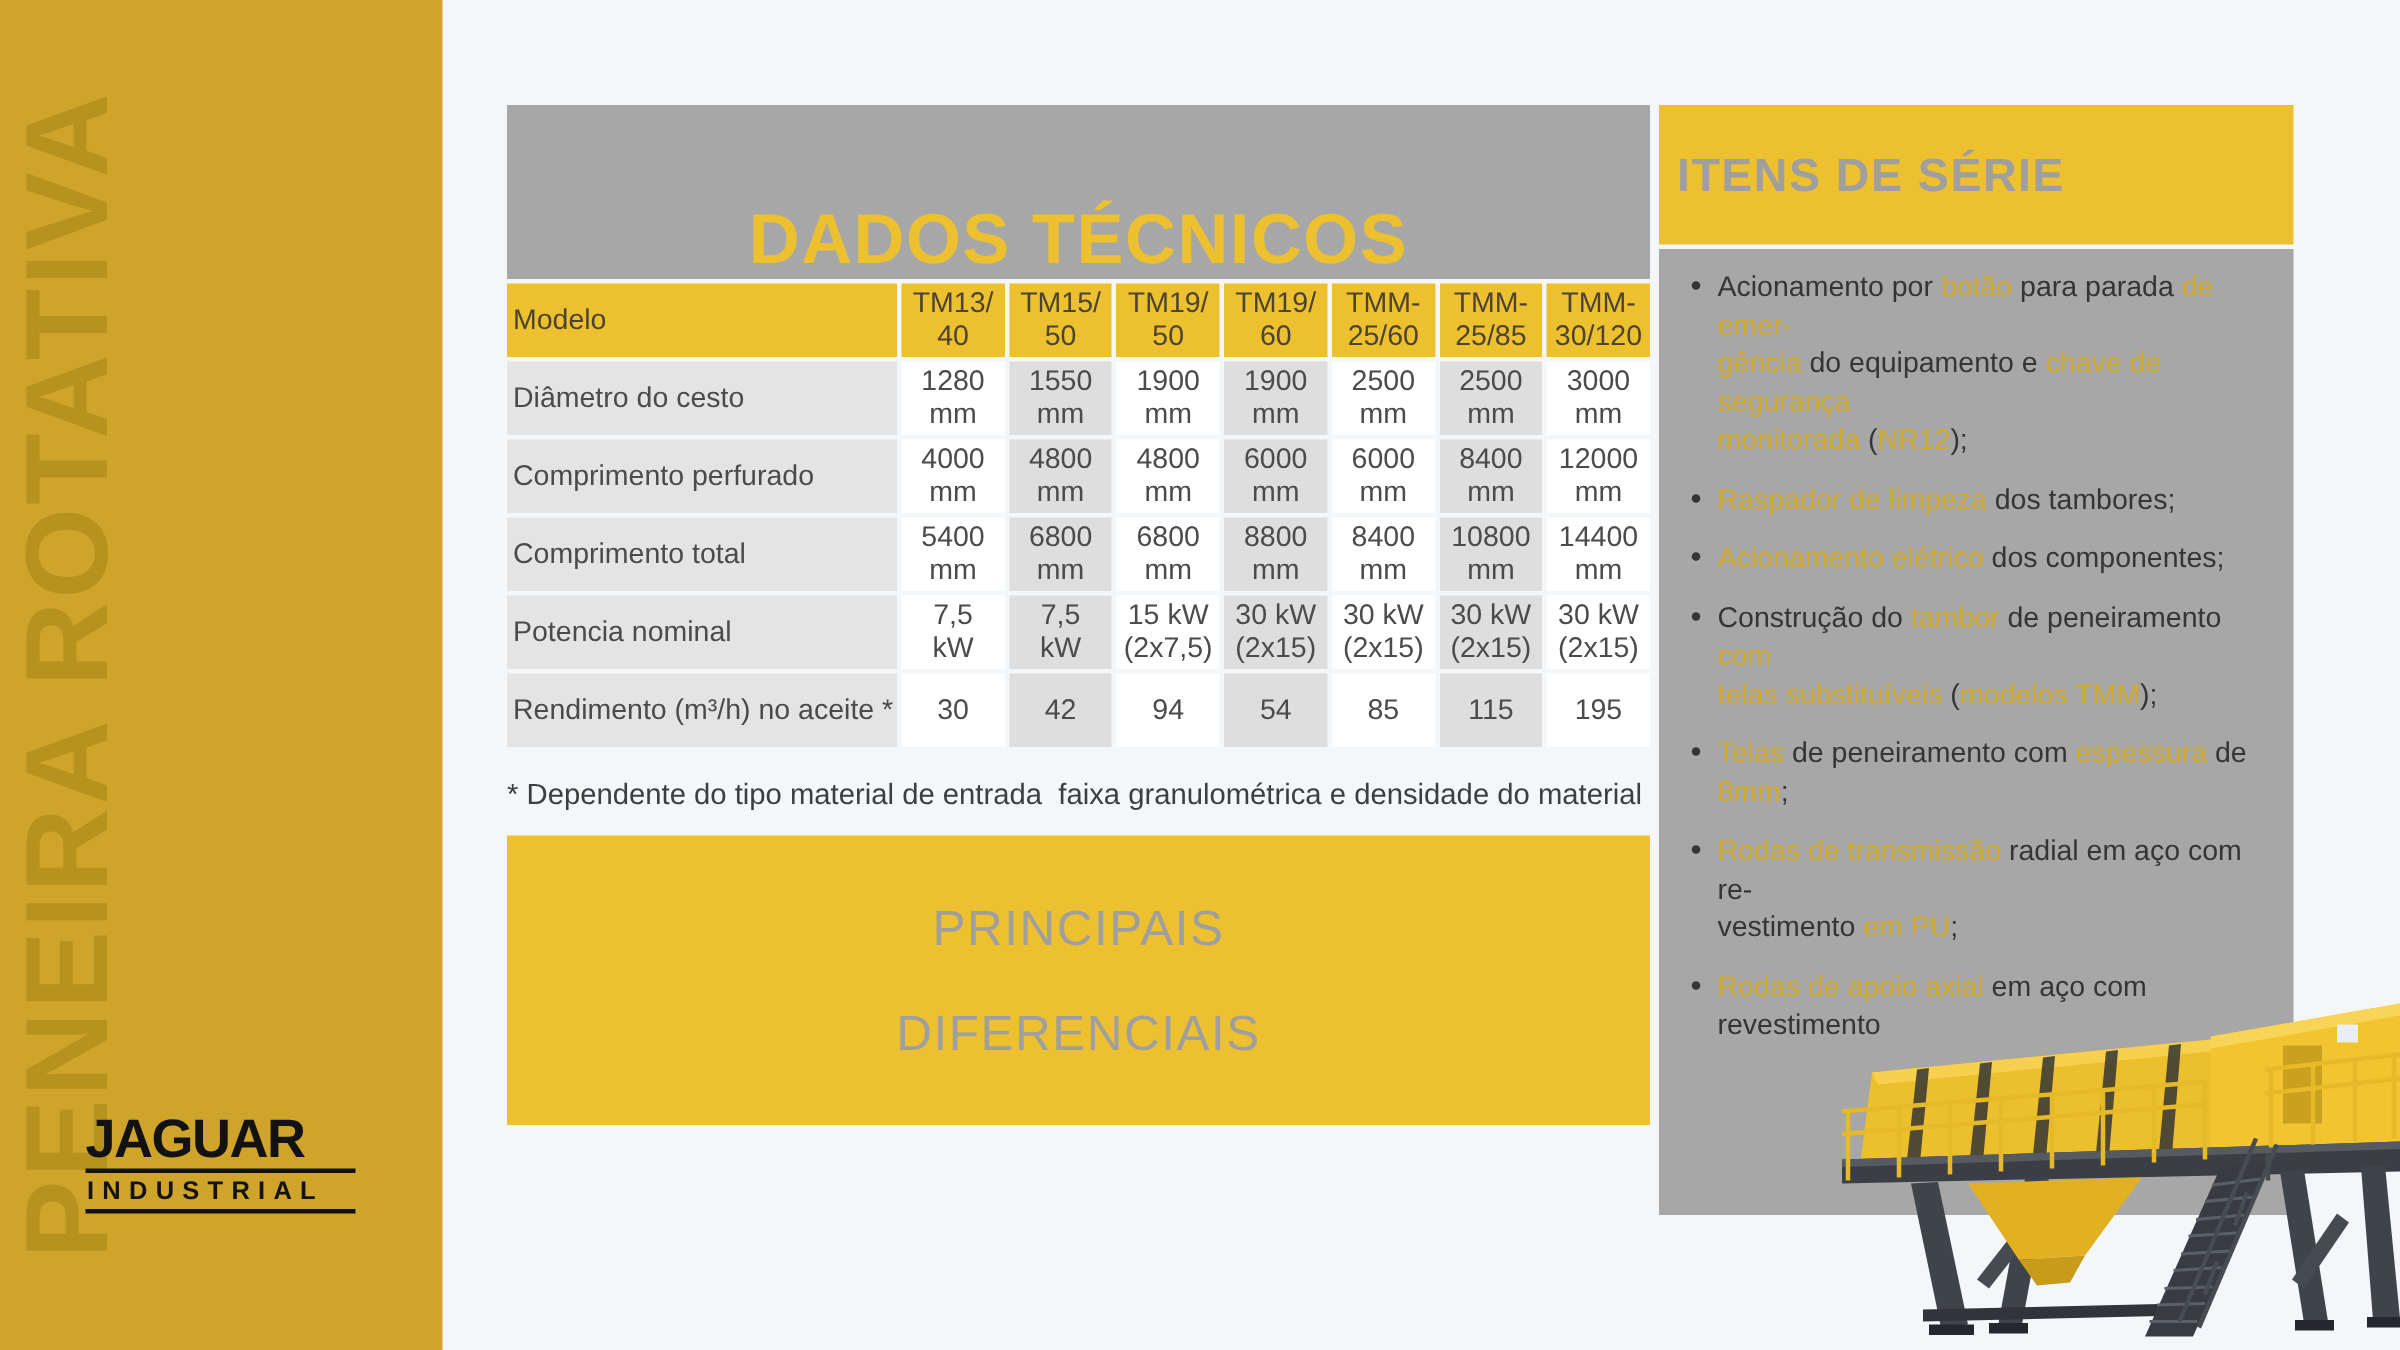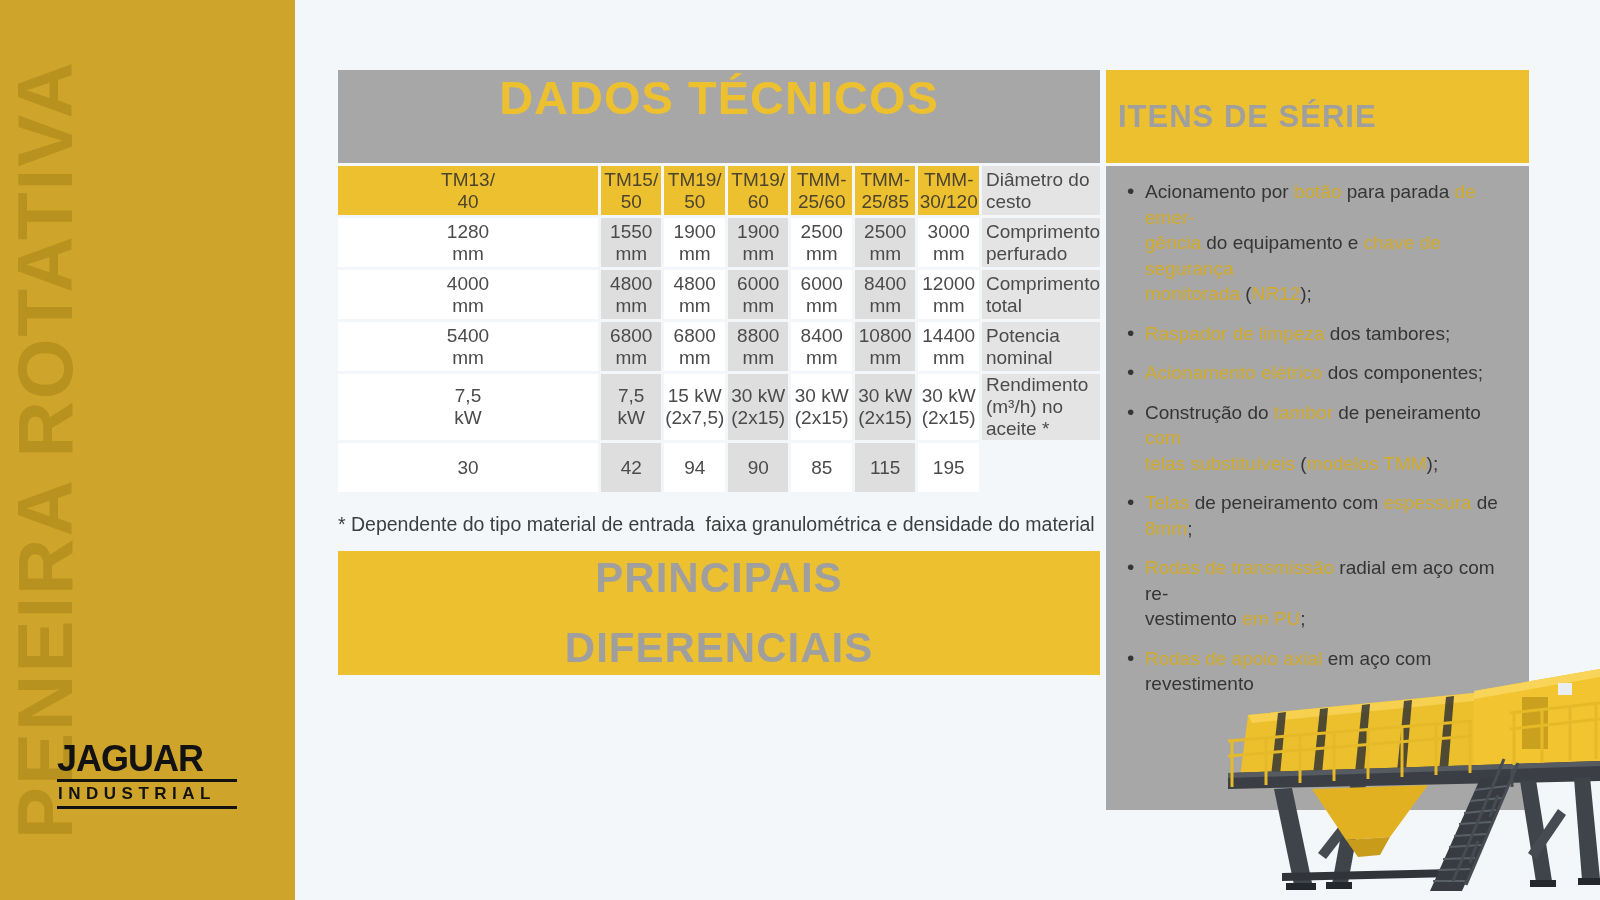--- a/index.html
+++ b/index.html
@@ -45,22 +45,22 @@
     font-size:36px;font-weight:bold;letter-spacing:-1px;line-height:0.95;
     border-bottom:3px solid var(--logo-black);padding-bottom:3px;
   }
   .logo-secondary{
     font-size:17px;font-weight:bold;letter-spacing:5.5px;
     border-bottom:3px solid var(--logo-black);padding:2px 0 2px 1px;
   }
   
   .dados-col{position:absolute;left:338px;top:70px;width:762px;}
   .dados-header{
-    height:93px;background:var(--panel-gray);
-    display:flex;align-items:flex-start;justify-content:center;
+    height:116px;background:var(--panel-gray);
+    display:flex;align-items:flex-end;justify-content:center;
   }
   .dados-header h1{
     font-size:47px;font-weight:bold;letter-spacing:1px;color:var(--accent-yellow);
   }
   .dados-table{
     display:grid;margin-top:3px;
     grid-template-columns:260px repeat(7,1fr);
     gap:3px;width:100%;
   }
   .cell{
@@ -70,23 +70,23 @@
   }
   .cell.head{background:var(--accent-yellow);color:#4c4430;}
   .cell.row-label{justify-content:flex-start;text-align:left;background:var(--label-shade);padding-left:4px;}
   .cell.head.row-label{background:var(--accent-yellow);}
   .cell.plain{background:var(--cell-white);}
   .cell.shade{background:var(--cell-shade);}
   .footnote{
     margin-top:21px;font-size:19.5px;color:var(--text-dark);white-space:pre-wrap;
   }
   .principais{
-    margin-top:15px;height:124px;background:var(--accent-yellow);
+    margin-top:15px;height:193px;background:var(--accent-yellow);
     display:flex;align-items:center;justify-content:center;text-align:center;
-    font-size:42px;font-weight:bold;letter-spacing:1px;color:var(--title-gray);
+    font-size:33px;font-weight:normal;letter-spacing:1px;color:var(--title-gray);
     white-space:pre-line;line-height:70px;
   }
   
   .itens-col{position:absolute;left:1106px;top:70px;width:423px;}
   .itens-header{
     height:93px;background:var(--accent-yellow);
     display:flex;align-items:center;padding-left:12px;
   }
   .itens-header h1{
     font-size:31px;font-weight:bold;letter-spacing:1px;color:var(--title-gray);
@@ -117,20 +117,21 @@
     <div class="logo-secondary">INDUSTRIAL</div>
   </div>
 </aside>
 
 <section class="dados-col">
   <header class="dados-header">
     <h1>DADOS TÉCNICOS</h1>
   </header>
 
   <div class="dados-table">
+      <div class="cell head row-label">Modelo</div>
       <div class="cell head">TM13/
 40</div>
       <div class="cell head">TM15/
 50</div>
       <div class="cell head">TM19/
 50</div>
       <div class="cell head">TM19/
 60</div>
       <div class="cell head">TMM-
 25/60</div>
@@ -195,21 +196,21 @@
       <div class="cell plain">30 kW
 (2x15)</div>
       <div class="cell shade">30 kW
 (2x15)</div>
       <div class="cell plain">30 kW
 (2x15)</div>
       <div class="cell row-label">Rendimento (m³/h) no aceite *</div>
       <div class="cell plain">30</div>
       <div class="cell shade">42</div>
       <div class="cell plain">94</div>
-      <div class="cell shade">90</div>
+      <div class="cell shade">54</div>
       <div class="cell plain">85</div>
       <div class="cell shade">115</div>
       <div class="cell plain">195</div>
     </div>
 
   <p class="footnote">* Dependente do tipo material de entrada  faixa granulométrica e densidade do material</p>
 
   <div class="principais">PRINCIPAIS
 DIFERENCIAIS</div>
 </section>

